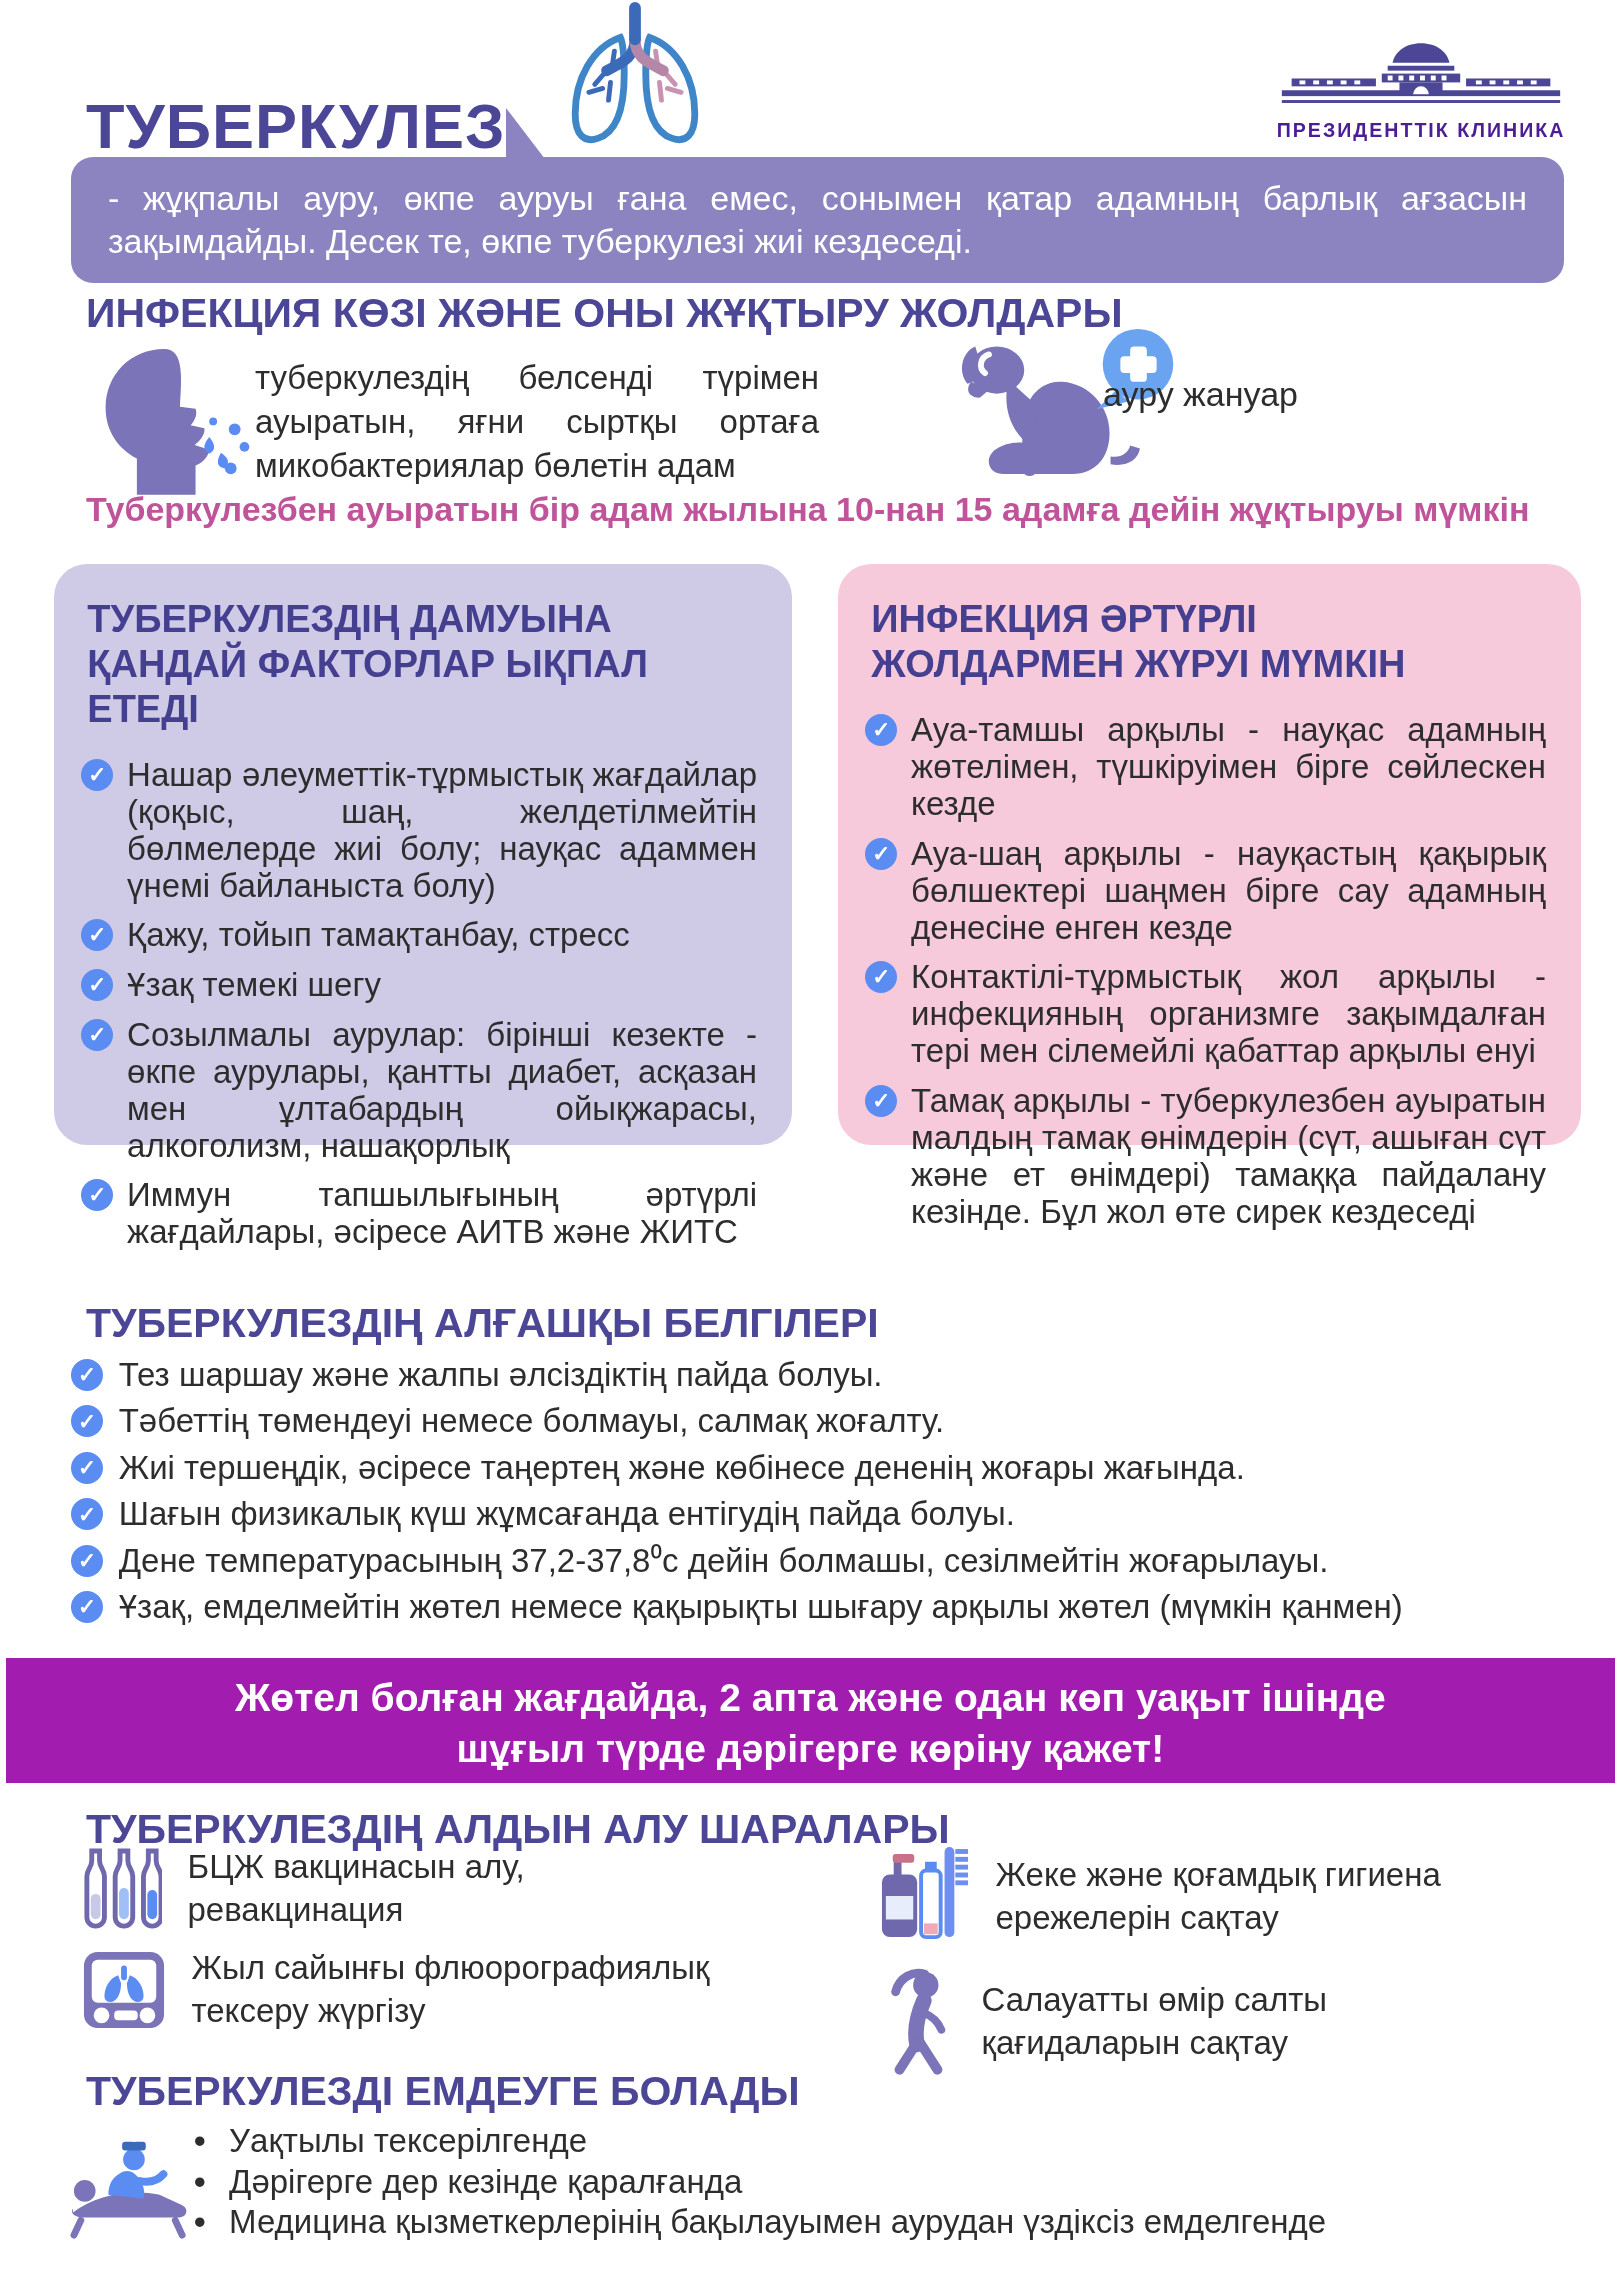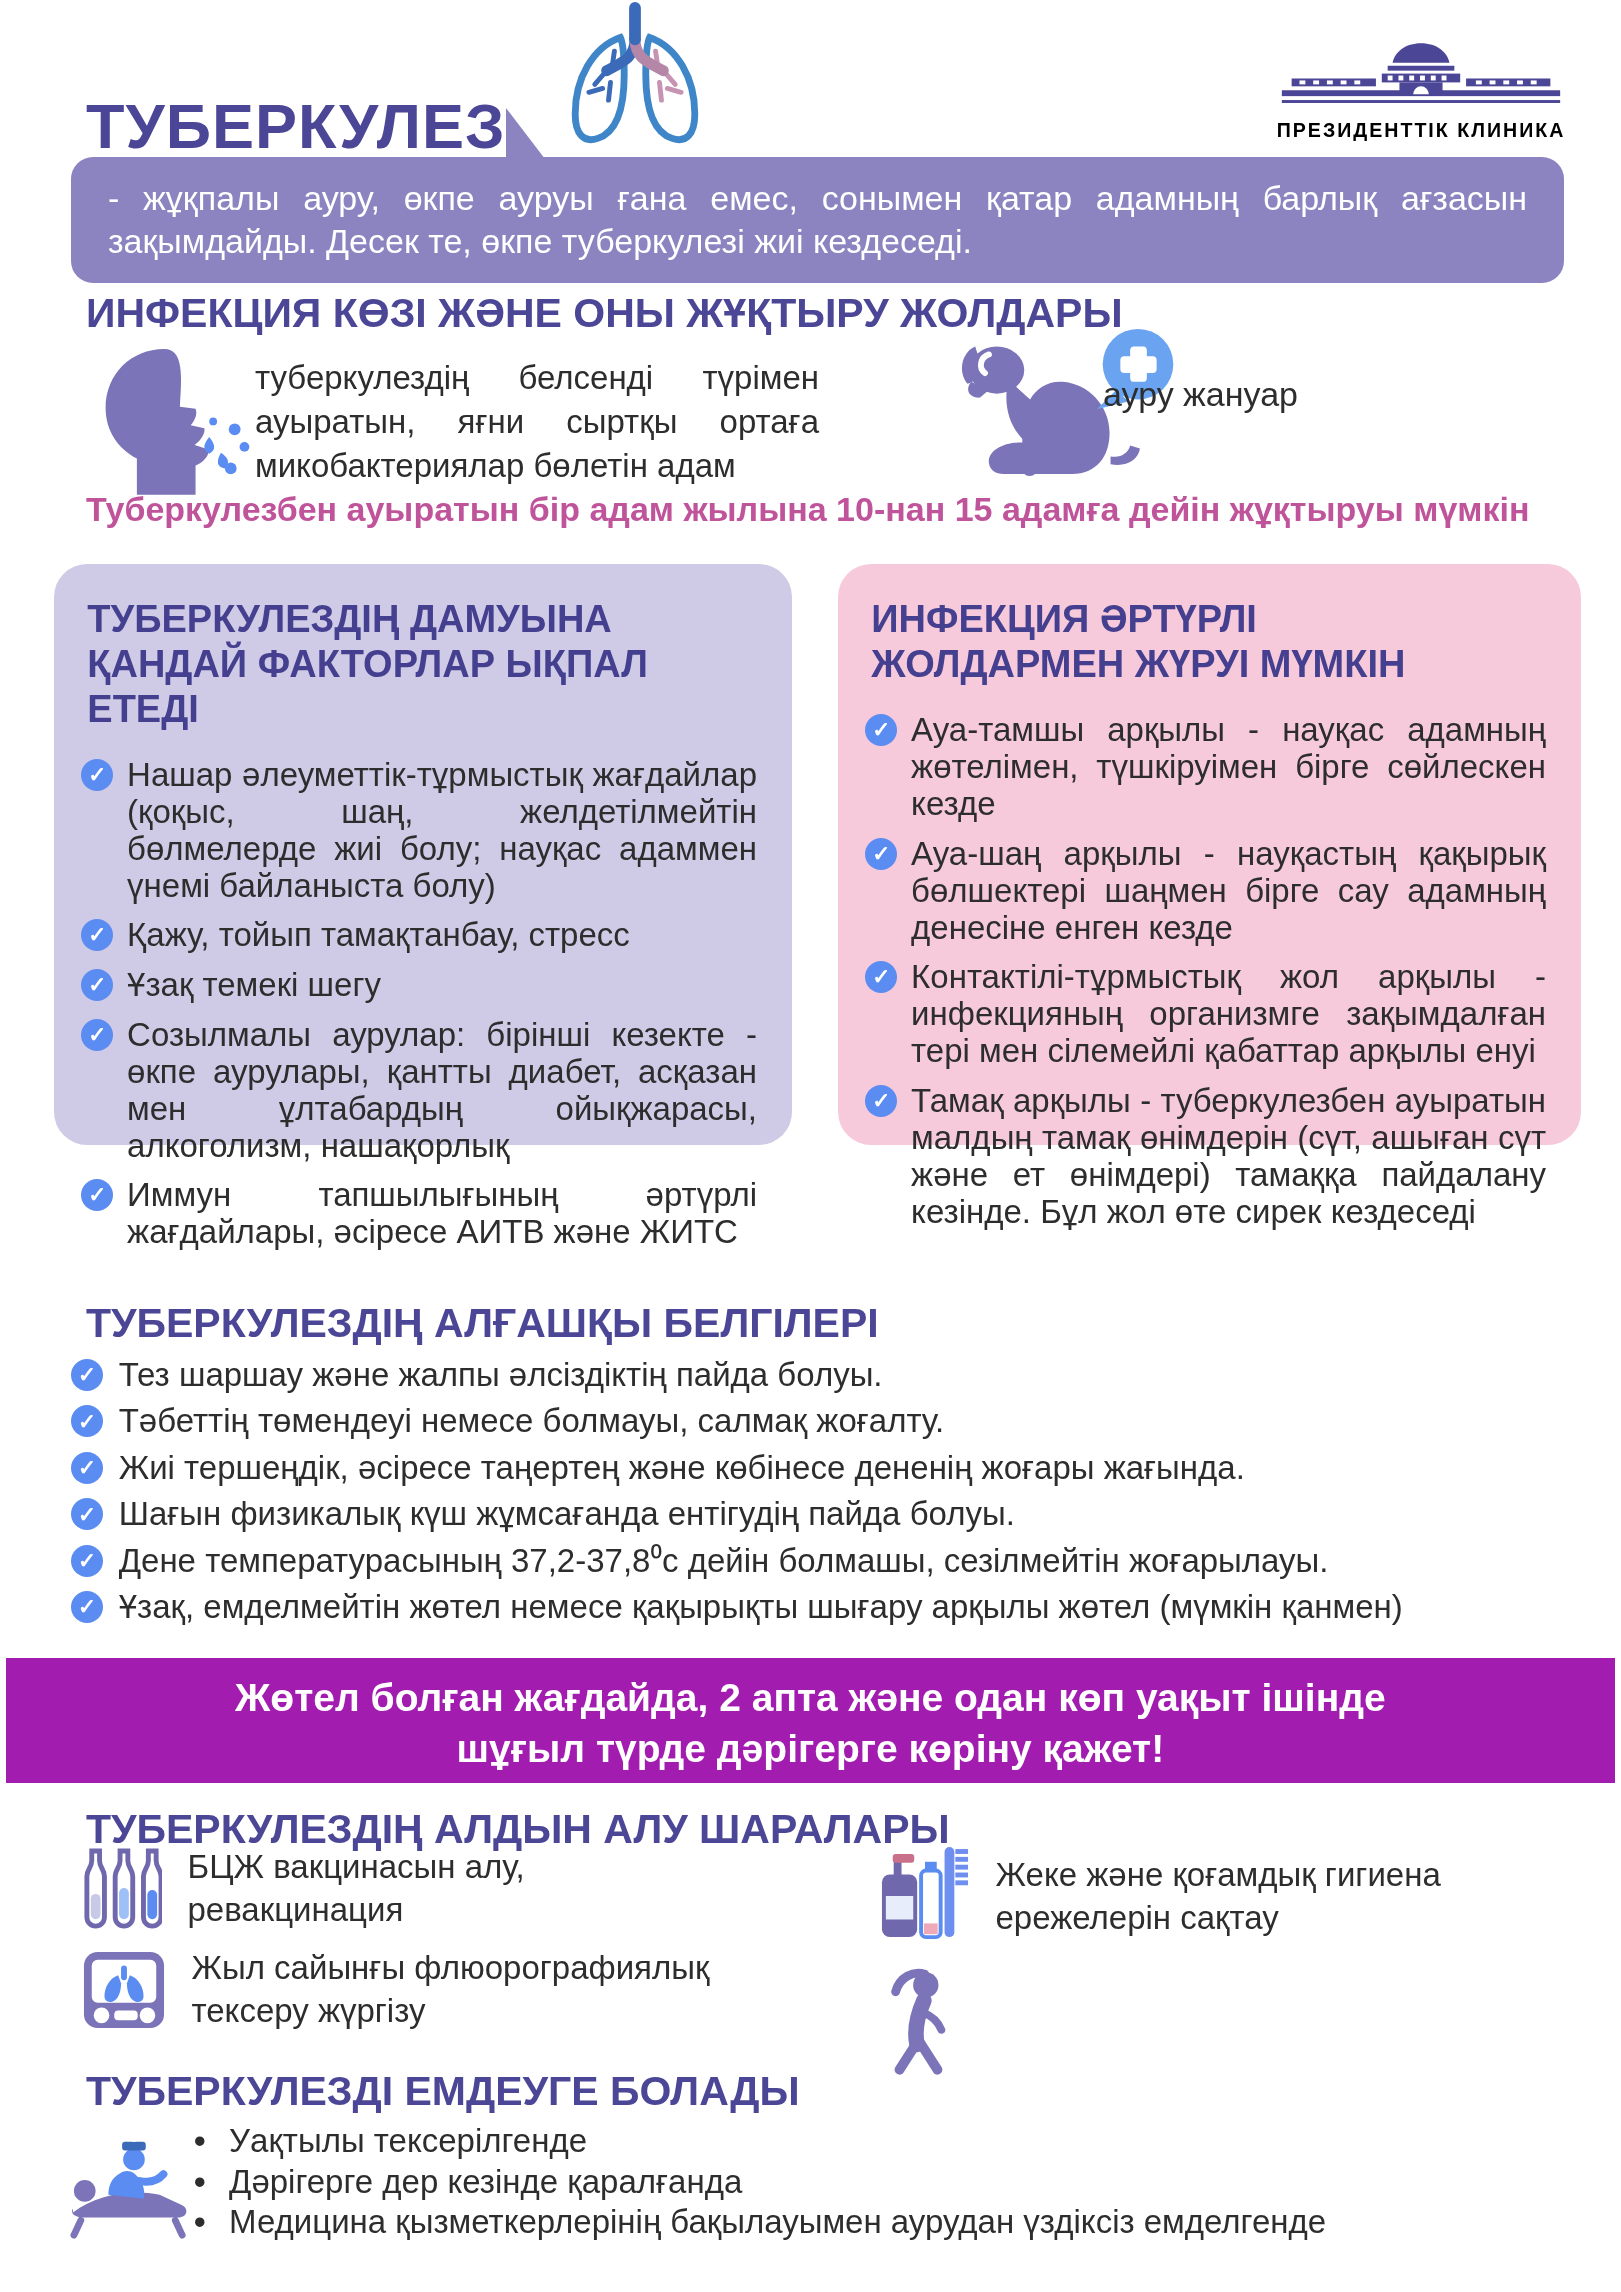--- a/index.html
+++ b/index.html
@@ -4,21 +4,21 @@
 <style>
   html,body{margin:0;padding:0;background:#fff;}
   .page{position:relative;width:1621px;height:2293px;background:#ffffff;overflow:hidden;
         font-family:"Liberation Sans",sans-serif;color:#2d2d2d;}
 
   .title{position:absolute;left:86px;top:90px;margin:0;font-size:63px;font-weight:bold;
          color:#4c4696;letter-spacing:1px;white-space:nowrap;text-align:center;}
   .lungs{position:absolute;left:534px;top:0;width:201px;height:165px;}
   .logo{position:absolute;left:1264px;top:41px;width:314px;text-align:center;}
   .logo svg{width:294px;height:74px;display:block;margin:0 auto;}
-  .logo-text{font-size:19.6px;font-weight:bold;color:#000000;letter-spacing:2px;margin-top:3.9px;white-space:nowrap;}
+  .logo-text{font-size:19.6px;font-weight:bold;color:#4c1d95;letter-spacing:2px;margin-top:3.9px;white-space:nowrap;}
 
   .intro-tail{position:absolute;left:506px;top:108px;width:0;height:0;
               border-bottom:51px solid #8b84c0;border-right:39px solid transparent;}
   .intro{position:absolute;left:71px;top:157px;width:1419px;background:#8b84c0;border-radius:22px;
          padding:19.6px 37px;color:#fff;font-size:34px;line-height:1.28;text-align:justify;}
 
   .h2{position:absolute;margin:0;font-size:41px;font-weight:bold;color:#4c4696;white-space:nowrap;}
   .s1h{left:86px;top:290px;}
   .person{position:absolute;left:88px;top:343px;width:176px;height:152px;}
   .ptext{position:absolute;left:247px;top:348px;width:564px;margin:8px;font-size:33px;line-height:1.34;text-align:justify;}
@@ -280,20 +280,21 @@
 
   <div class="prev-item p3">
     <svg width="76" height="108" viewBox="0 0 78 110">
       <circle cx="47" cy="17" r="13" fill="#7b74b8"></circle>
       <path d="M16 24 C20 9 34 2 46 6" stroke="#7b74b8" stroke-width="9" fill="none" stroke-linecap="round"></path>
       <path d="M45 33 C38 49 35 64 38 78" stroke="#7b74b8" stroke-width="16" fill="none" stroke-linecap="round"></path>
       <path d="M44 45 C54 49 60 55 63 63" stroke="#7b74b8" stroke-width="8" fill="none" stroke-linecap="round"></path>
       <path d="M38 76 L20 104" stroke="#7b74b8" stroke-width="10" fill="none" stroke-linecap="round"></path>
       <path d="M41 76 L59 104" stroke="#7b74b8" stroke-width="10" fill="none" stroke-linecap="round"></path>
     </svg>
+    <div class="prev-text">Салауатты өмір салты қағидаларын сақтау</div>
   </div>
 
   <h2 class="h2 treath">ТУБЕРКУЛЕЗДІ ЕМДЕУГЕ БОЛАДЫ</h2>
 
   <svg class="treat-icon" viewBox="0 0 125 110">
     <circle cx="16" cy="62" r="11" fill="#7b74b8"></circle>
     <path d="M4 84 C28 66 62 60 92 66 l22 10 c8 3 7 13 -3 13 H14 c-9 0 -13 -5 -10 -9 Z" fill="#7b74b8"></path>
     <path d="M12 92 l-7 15 M108 92 l7 15" stroke="#7b74b8" stroke-width="7" stroke-linecap="round" fill="none"></path>
     <circle cx="66" cy="30" r="11" fill="#5b8cf2"></circle>
     <rect x="54" y="12" width="24" height="9" rx="3" fill="#3a6ab8"></rect>

